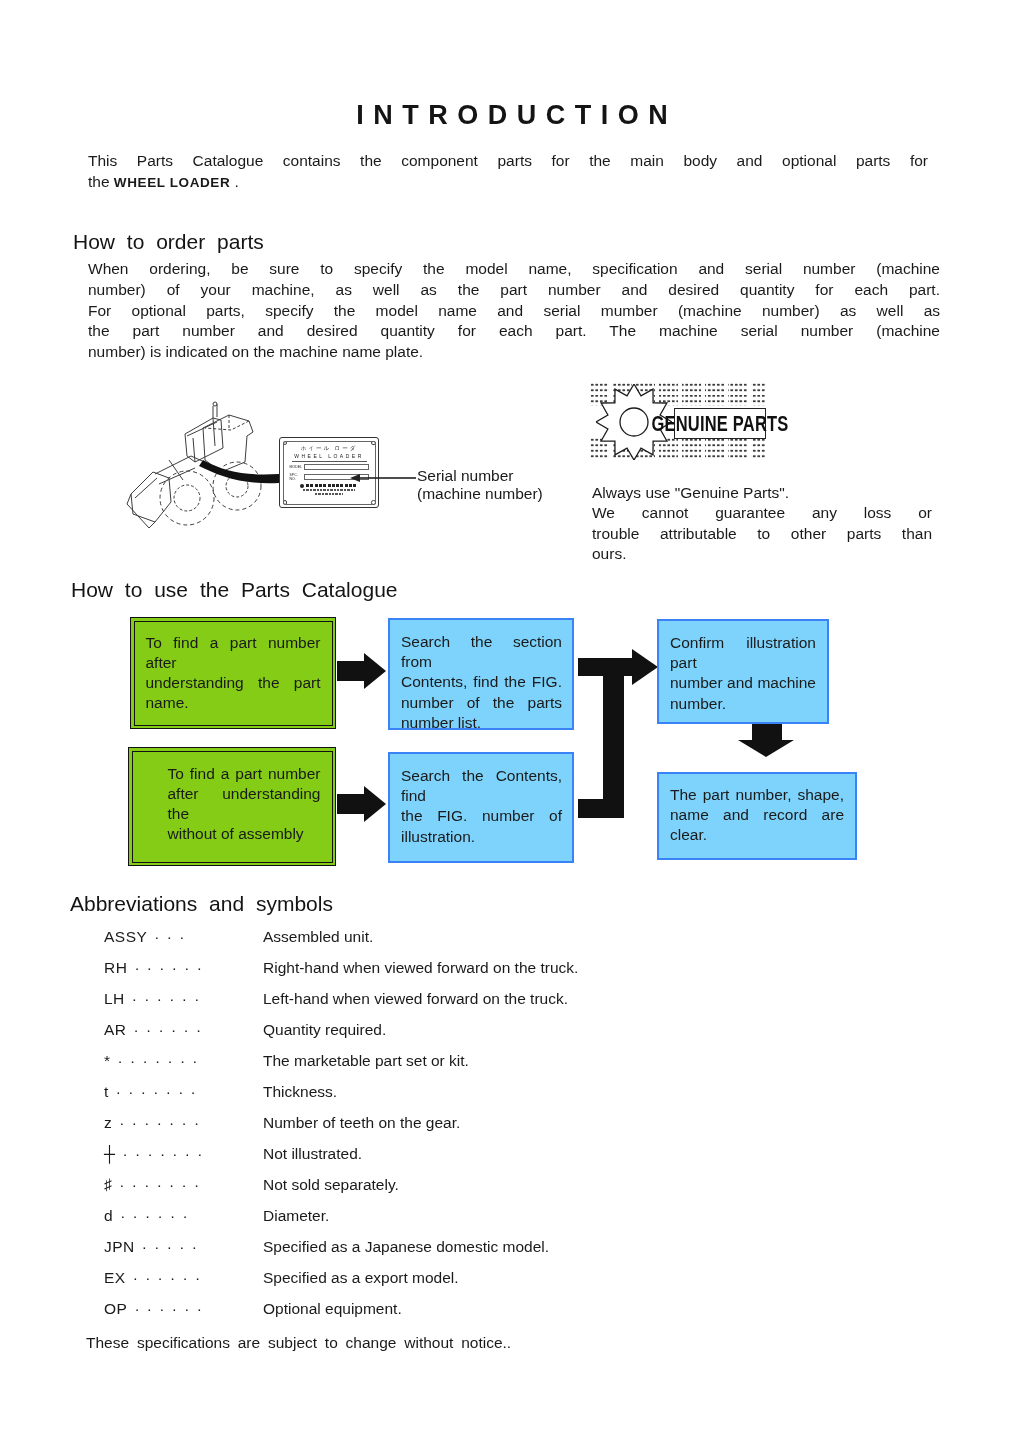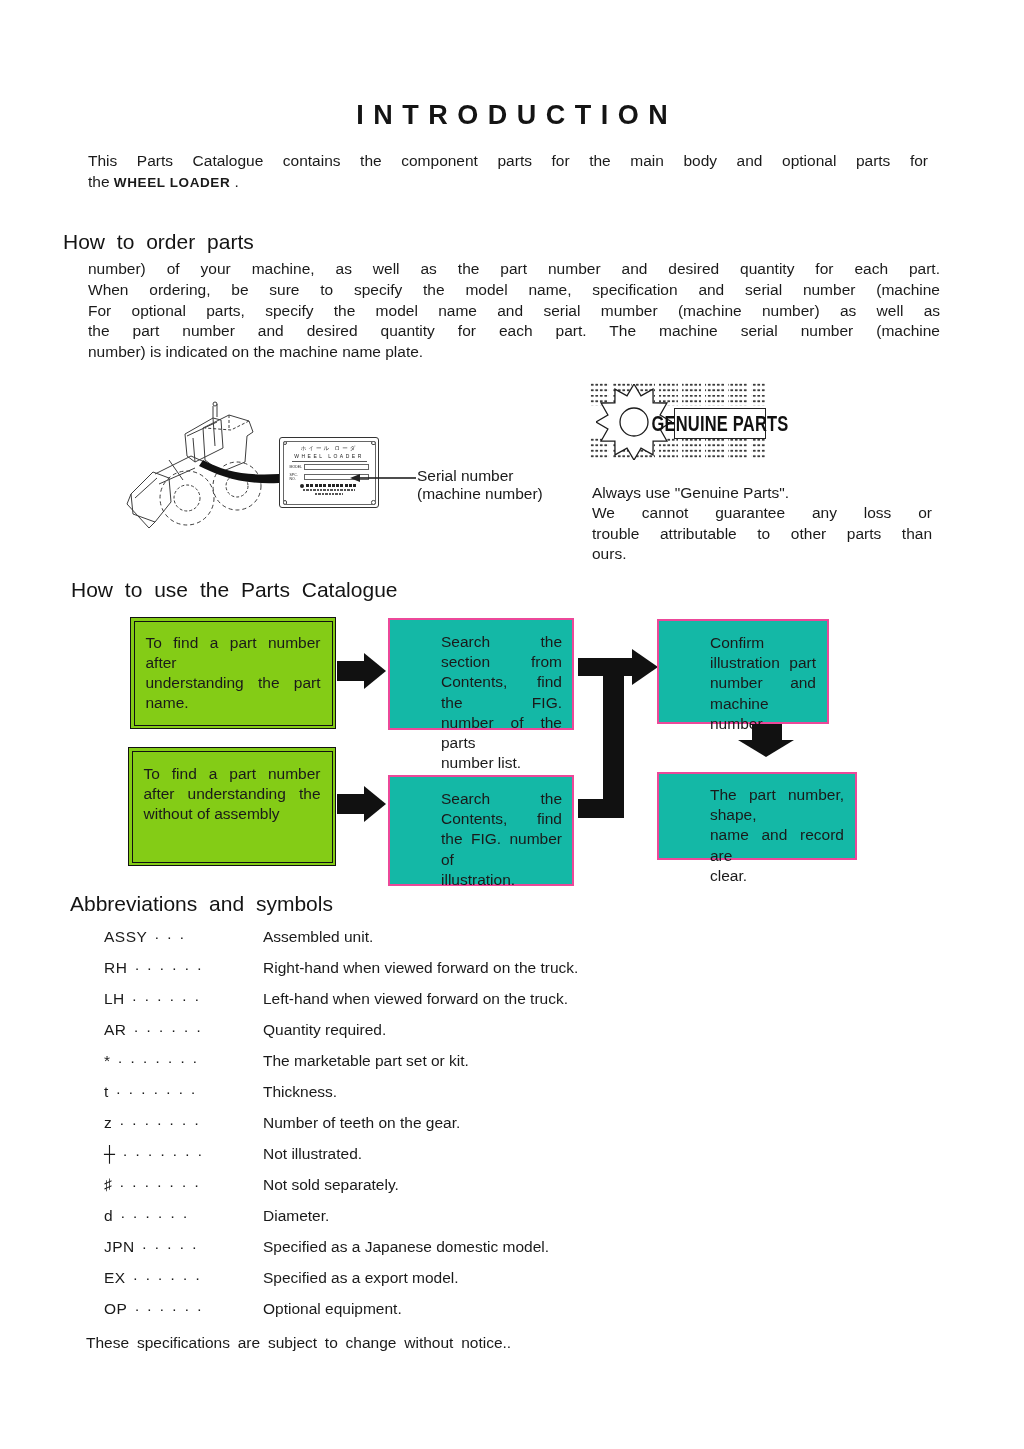--- a/index.html
+++ b/index.html
@@ -16,21 +16,21 @@
   .title {
     position: absolute; top: 100px; left: 0; width: 100%;
     text-align: center; font-size: 27px; font-weight: 700;
     letter-spacing: 9.5px; text-indent: 9.5px; color: #141414;
   }
 
   .h2 {
     position: absolute; font-size: 21px; font-weight: 400;
     word-spacing: 6px; color: #141414; white-space: nowrap;
   }
-  .h2-order  { left: 63px;  top: 230px; }
+  .h2-order  { left: 73px;  top: 230px; }
   .h2-use    { left: 71px;  top: 578px; }
   .h2-abbrev { left: 70px;  top: 892px; }
 
   .body-para { font-size: 15.5px; line-height: 20.8px; }
   .jpara .jline { text-align: justify; text-align-last: justify; }
   .jpara .jline:last-of-type { text-align-last: left; }
   .force-just { text-align: justify; text-align-last: justify !important; }
   .note-para .jline:first-of-type { text-align-last: left; }
 
   .intro-para { position: absolute; left: 88px; top: 151px; width: 840px; }
@@ -89,35 +89,35 @@
   .genuine-textbox {
     position: absolute; left: 84px; right: 0; top: 26px; height: 31px;
     background: #fff; border: 1.5px solid #222;
     display: flex; align-items: center; justify-content: center;
   }
   .genuine-text { font-weight: 700; font-size: 16.5px; letter-spacing: 0.2px; transform: scaleY(1.3); white-space: nowrap; color: #111; }
 
   .note-para { position: absolute; left: 592px; top: 483px; width: 340px; font-size: 15.5px; line-height: 20.3px; }
 
   
-  .flow-box { position: absolute; border: 2px solid #ec4899; background: #14b8a6; padding-left: 40px; }
+  .flow-box { position: absolute; border: 2px solid #3b82f6; background: #7dd3fc; }
   .flow-box-double { position: absolute; border: 1.5px solid #111; background: #84cc16; }
   .flow-box-double-inner { position: absolute; inset: 2.5px; border: 1.5px solid #111; }
   .box-text { font-size: 15.5px; line-height: 20.2px; }
   .b1 { left: 130px; top: 617px; width: 206px; height: 112px; }
   .b1 .box-text { padding: 11px 11px 0 11px; }
   .b2 { left: 388px; top: 618px; width: 186px; height: 112px; }
   .b2 .box-text { padding: 12px 10px 0 11px; }
   .b3 { left: 657px; top: 619px; width: 172px; height: 105px; }
   .b3 .box-text { padding: 12px 11px 0 11px; }
   .b4 { left: 657px; top: 772px; width: 200px; height: 88px; }
   .b4 .box-text { padding: 11px 11px 0 11px; }
   .b5 { left: 128px; top: 747px; width: 208px; height: 119px; }
-  .b5 .box-text { padding: 12px 11px 0 11px; }
-  .b6 { left: 388px; top: 752px; width: 186px; height: 111px; margin-top: 23px; }
+  .b5 .box-text { padding: 12px 11px 0 11px; margin-left: 24px; }
+  .b6 { left: 388px; top: 752px; width: 186px; height: 111px; }
   .b6 .box-text { padding: 12px 10px 0 11px; }
   .arrow1 { position: absolute; left: 337px; top: 653px; }
   .arrow2 { position: absolute; left: 337px; top: 786px; }
   .merge-conn { position: absolute; left: 570px; top: 645px; }
   .down-arrow { position: absolute; left: 735px; top: 724px; }
 
   
   .abbrev-list { position: absolute; left: 104px; top: 928px; }
   .abbrev-row { display: grid; grid-template-columns: 131px auto; height: 31px; align-items: start; gap: 28px; }
   .abbrev-key { white-space: nowrap; font-size: 15.5px; }
@@ -136,22 +136,22 @@
 
   <div class="intro-para body-para jpara">
     <div class="jline force-just">This Parts Catalogue contains the component parts for the main body and optional parts for</div>
     <div class="intro-line2"><span>the </span><span class="model-bold">WHEEL LOADER</span><span> .</span></div>
   </div>
 
   <h2 class="h2 h2-order">How to order parts</h2>
 
   <div class="order-para body-para jpara">
 
-  <div class="jline">number) of your machine, as well as the part number and desired quantity for each part.</div>
-      <div class="jline">When ordering, be sure to specify the model name, specification and serial number (machine</div>
+  <div class="jline">When ordering, be sure to specify the model name, specification and serial number (machine</div>
+      <div class="jline">number) of your machine, as well as the part number and desired quantity for each part.</div>
       <div class="jline">For optional parts, specify the model name and serial mumber (machine number) as well as</div>
       <div class="jline">the part number and desired quantity for each part.  The machine serial number (machine</div>
       <div class="jline">number) is indicated on the machine name plate.</div>
     </div>
 
   <svg class="loader-illo" width="152" height="158" viewBox="0 0 152 158">
     <g fill="none" stroke="#3d3d3d" stroke-width="1">
       <path d="M78 30 L104 17 L124 23 L128 34 L122 38 L120 64 L96 74 L80 62 Z"></path>
       <path d="M104 17 L104 30 M124 23 L106 32 L80 30" stroke-dasharray="3 2"></path>
       <path d="M60 36 L88 20 L96 22 L98 50 L70 64 L62 58 Z"></path>

